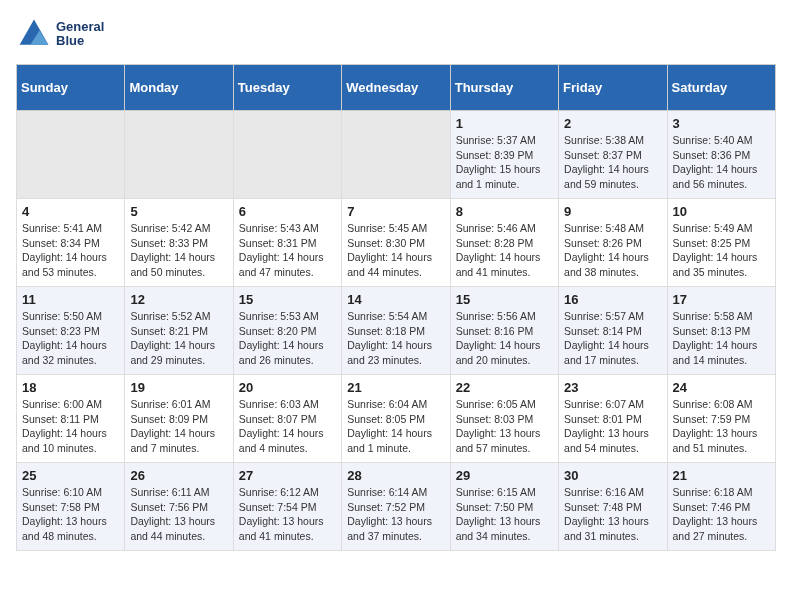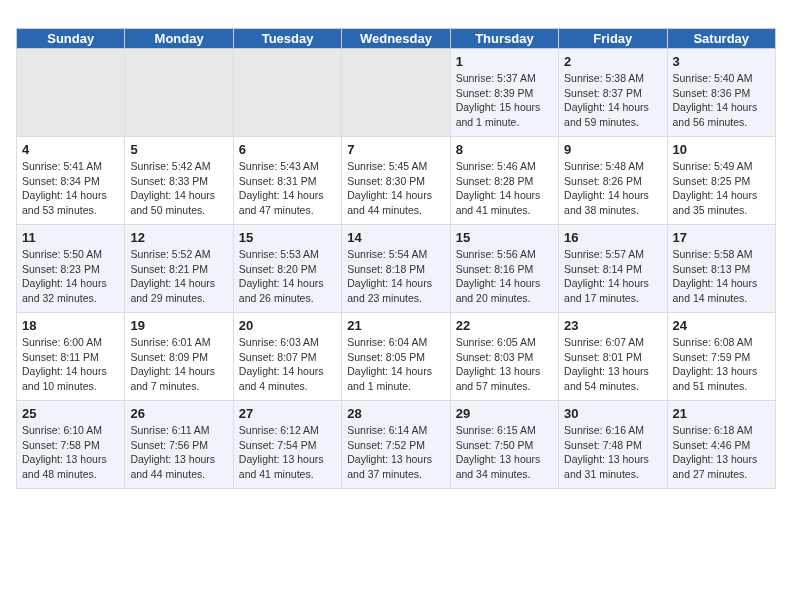--- a/index.html
+++ b/index.html
@@ -48,23 +48,23 @@
     table {
       width: 100%;
       border-collapse: collapse;
       table-layout: fixed;
     }
     thead tr {
       background-color: #2a67b1;
       color: #fff;
     }
     thead th {
-      padding: 2px 4px;
+      padding: 15px 4px;
       font-size: 13px;
-      text-align: center;
+      text-align: left;
       border: 1px solid #ccc;
     }
     tbody tr {
       vertical-align: top;
     }
     tbody tr:nth-child(odd) {
       background-color: #f0f4fa;
     }
     tbody tr:nth-child(even) {
       background-color: #ffffff;
@@ -88,20 +88,30 @@
       color: #333;
     }
     .empty-cell {
       background-color: #e8e8e8 !important;
     }
   </style>
 </head>
 <body>
 
 <div class="header-area">
+  <div class="logo">
+    <svg class="logo-icon" viewBox="0 0 40 40">
+      <polygon points="20,4 36,32 4,32" fill="#2a67b1"></polygon>
+      <polygon points="26,16 36,32 16,32" fill="#5a9fd4"></polygon>
+    </svg>
+    <div class="logo-text">
+      <span>General</span>
+      <span>Blue</span>
+    </div>
+  </div>
 </div>
 
 <table>
   <thead>
     <tr>
     <th>Sunday</th>
         <th>Monday</th>
         <th>Tuesday</th>
         <th>Wednesday</th>
         <th>Thursday</th>
@@ -329,19 +339,19 @@
         <td>
           <span class="day-num">30</span>
           <div class="day-info" style="white-space: pre-line;">Sunrise: 6:16 AM
 Sunset: 7:48 PM
 Daylight: 13 hours
 and 31 minutes.</div>
         </td>
         <td>
           <span class="day-num">21</span>
           <div class="day-info" style="white-space: pre-line;">Sunrise: 6:18 AM
-Sunset: 4:46 PM
+Sunset: 7:46 PM
 Daylight: 13 hours
 and 27 minutes.</div>
         </td>
       </tr>
     </tbody>
 </table>
 
 </body></html>

